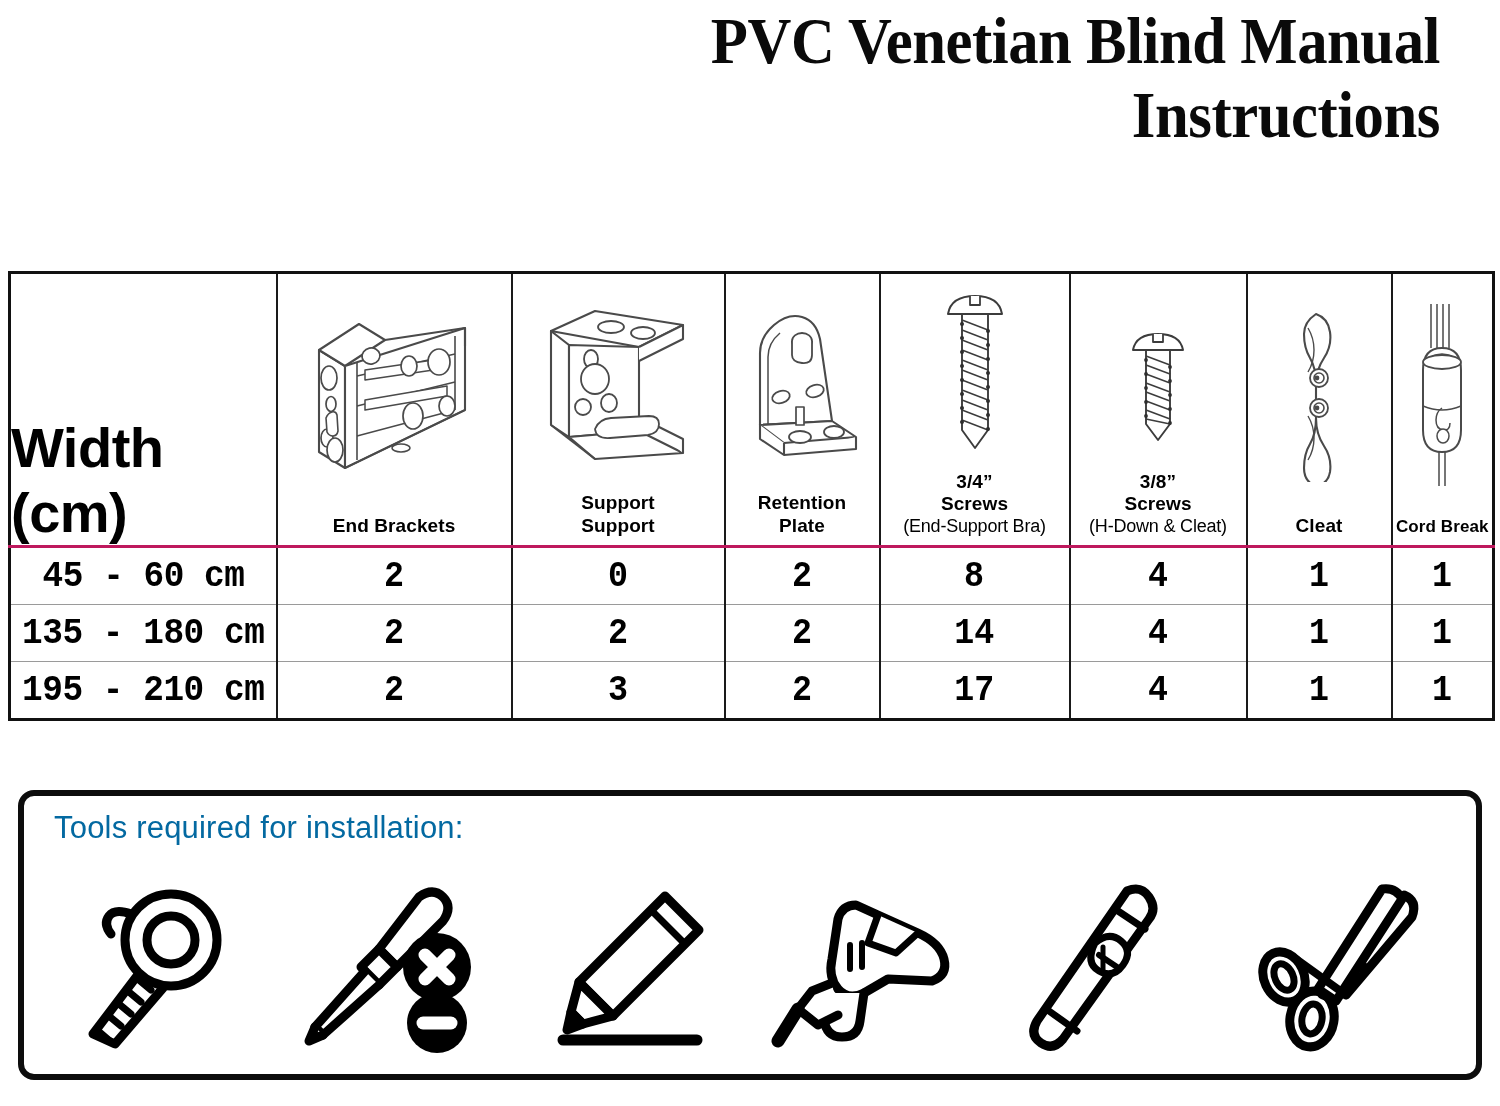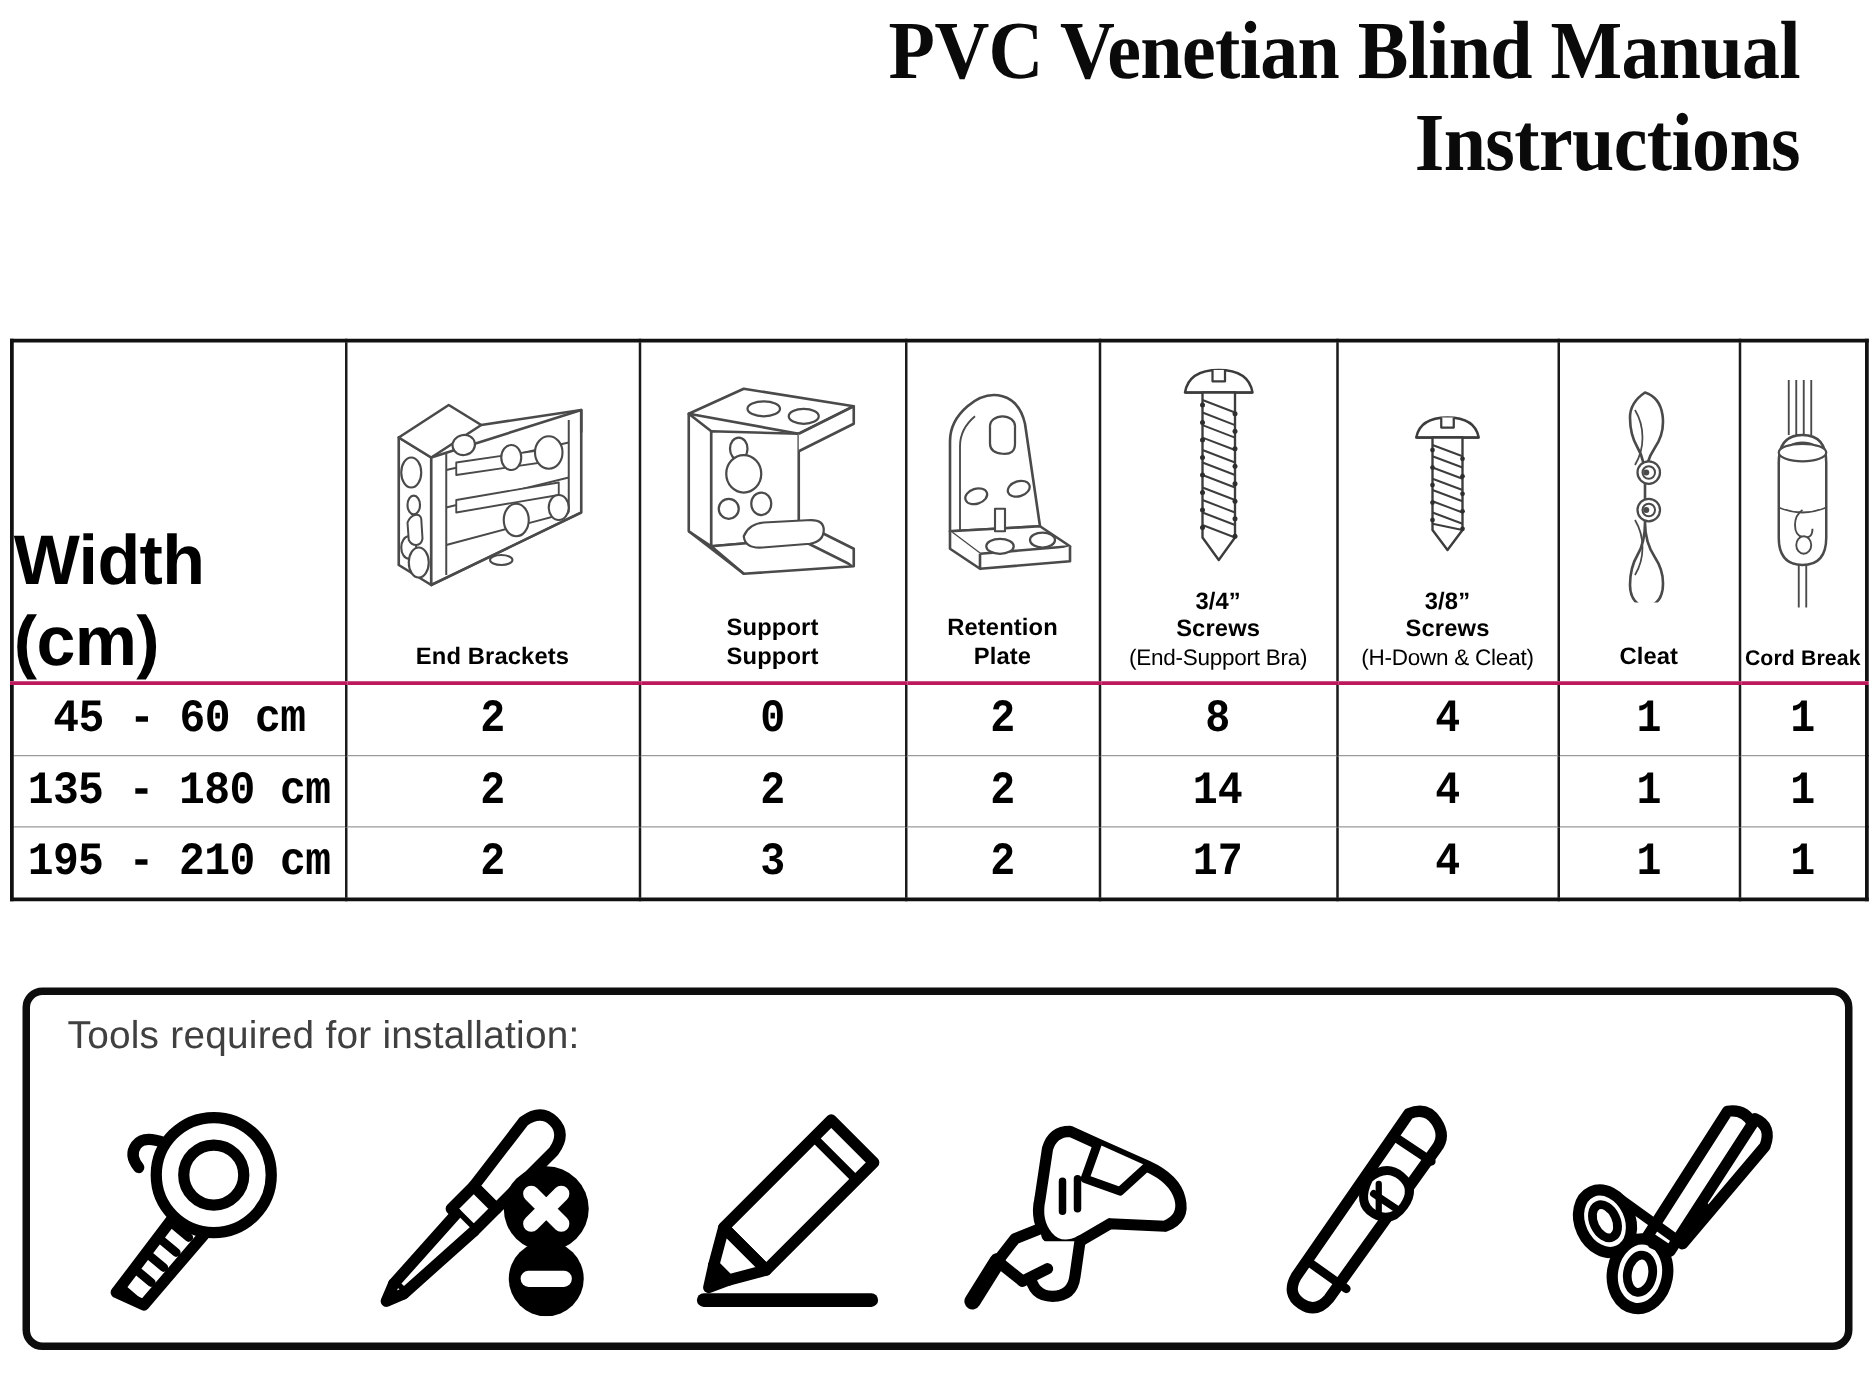--- a/index.html
+++ b/index.html
@@ -147,21 +147,21 @@
     box-sizing: border-box;
     background: #ffffff;
   }
   .tools-title {
     position: absolute;
     left: 30px;
     top: 14px;
     font-size: 31px;
     font-weight: 300;
     letter-spacing: 0.2px;
-    color: #404040;
+    color: #0369a1;
   }
   .tools-row {
     position: absolute;
     left: 0;
     right: 0;
     top: 72px;
     height: 200px;
     display: flex;
     align-items: center;
     justify-content: space-around;

